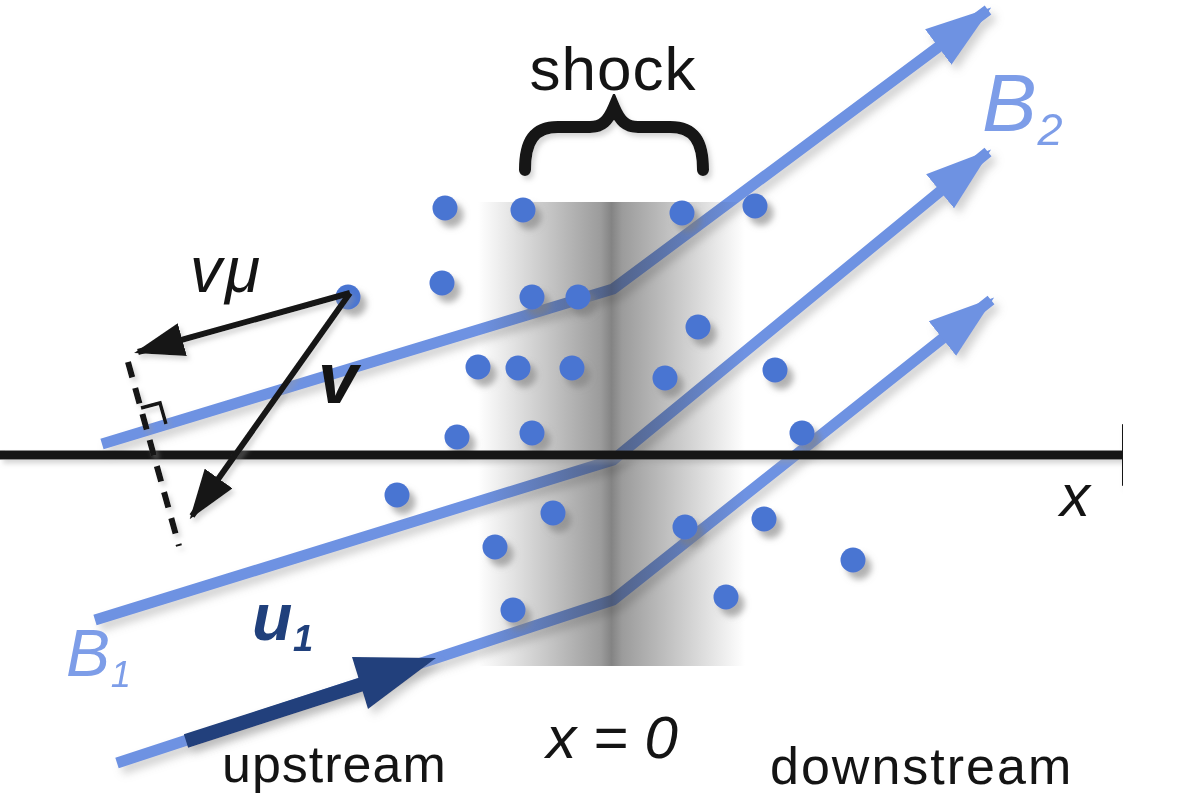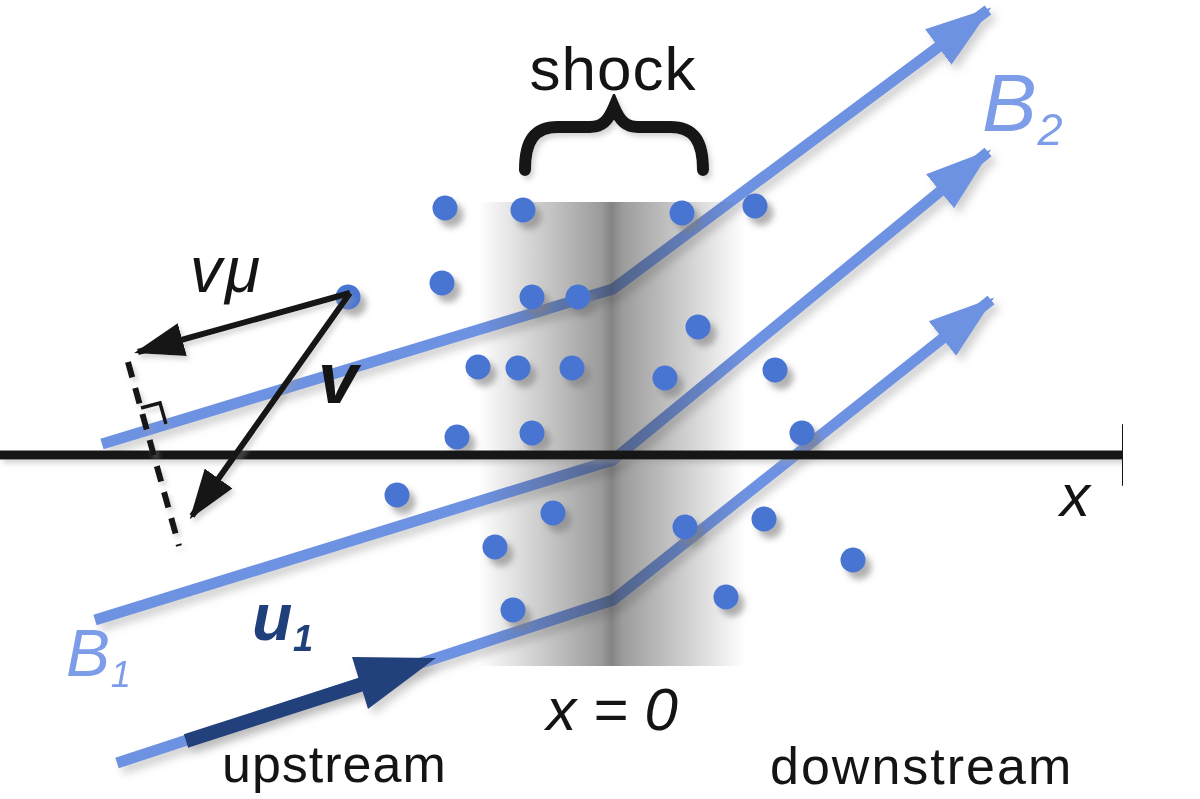--- a/index.html
+++ b/index.html
@@ -25,21 +25,21 @@
   .bold{font-weight:bold;}
   .sub{font-size:0.55em;vertical-align:-0.30em;margin-left:0.02em;}
 
   #lbl-shock{left:613px;top:38px;font-size:62px;transform:translateX(-50%);letter-spacing:1px;}
   #lbl-b2{left:982px;top:56px;font-size:82px;margin-top:6px;}
   #lbl-b1{left:66px;top:620px;font-size:66px;}
   #lbl-u1{left:252px;top:584px;font-size:66px;}
   #lbl-v{left:318px;top:342px;font-size:72px;}
   #lbl-vmu{left:190px;top:238px;font-size:64px;letter-spacing:3px;text-align:center;}
   #lbl-x{left:1060px;top:466px;font-size:60px;}
-  #lbl-x0{left:612px;top:680px;font-size:60px;transform:translateX(-50%);}
+  #lbl-x0{left:612px;top:708px;font-size:60px;transform:translateX(-50%);}
   #lbl-upstream{left:222px;top:738px;font-size:52px;letter-spacing:1px;}
   #lbl-downstream{left:770px;top:740px;font-size:52px;letter-spacing:2px;}
 </style>
 </head>
 <body>
 
 <div id="stage">
   <svg id="diagram-svg" width="1200" height="799" viewBox="0 0 1200 799">
     <defs>
       <linearGradient id="shockgrad" x1="0" y1="0" x2="1" y2="0">

